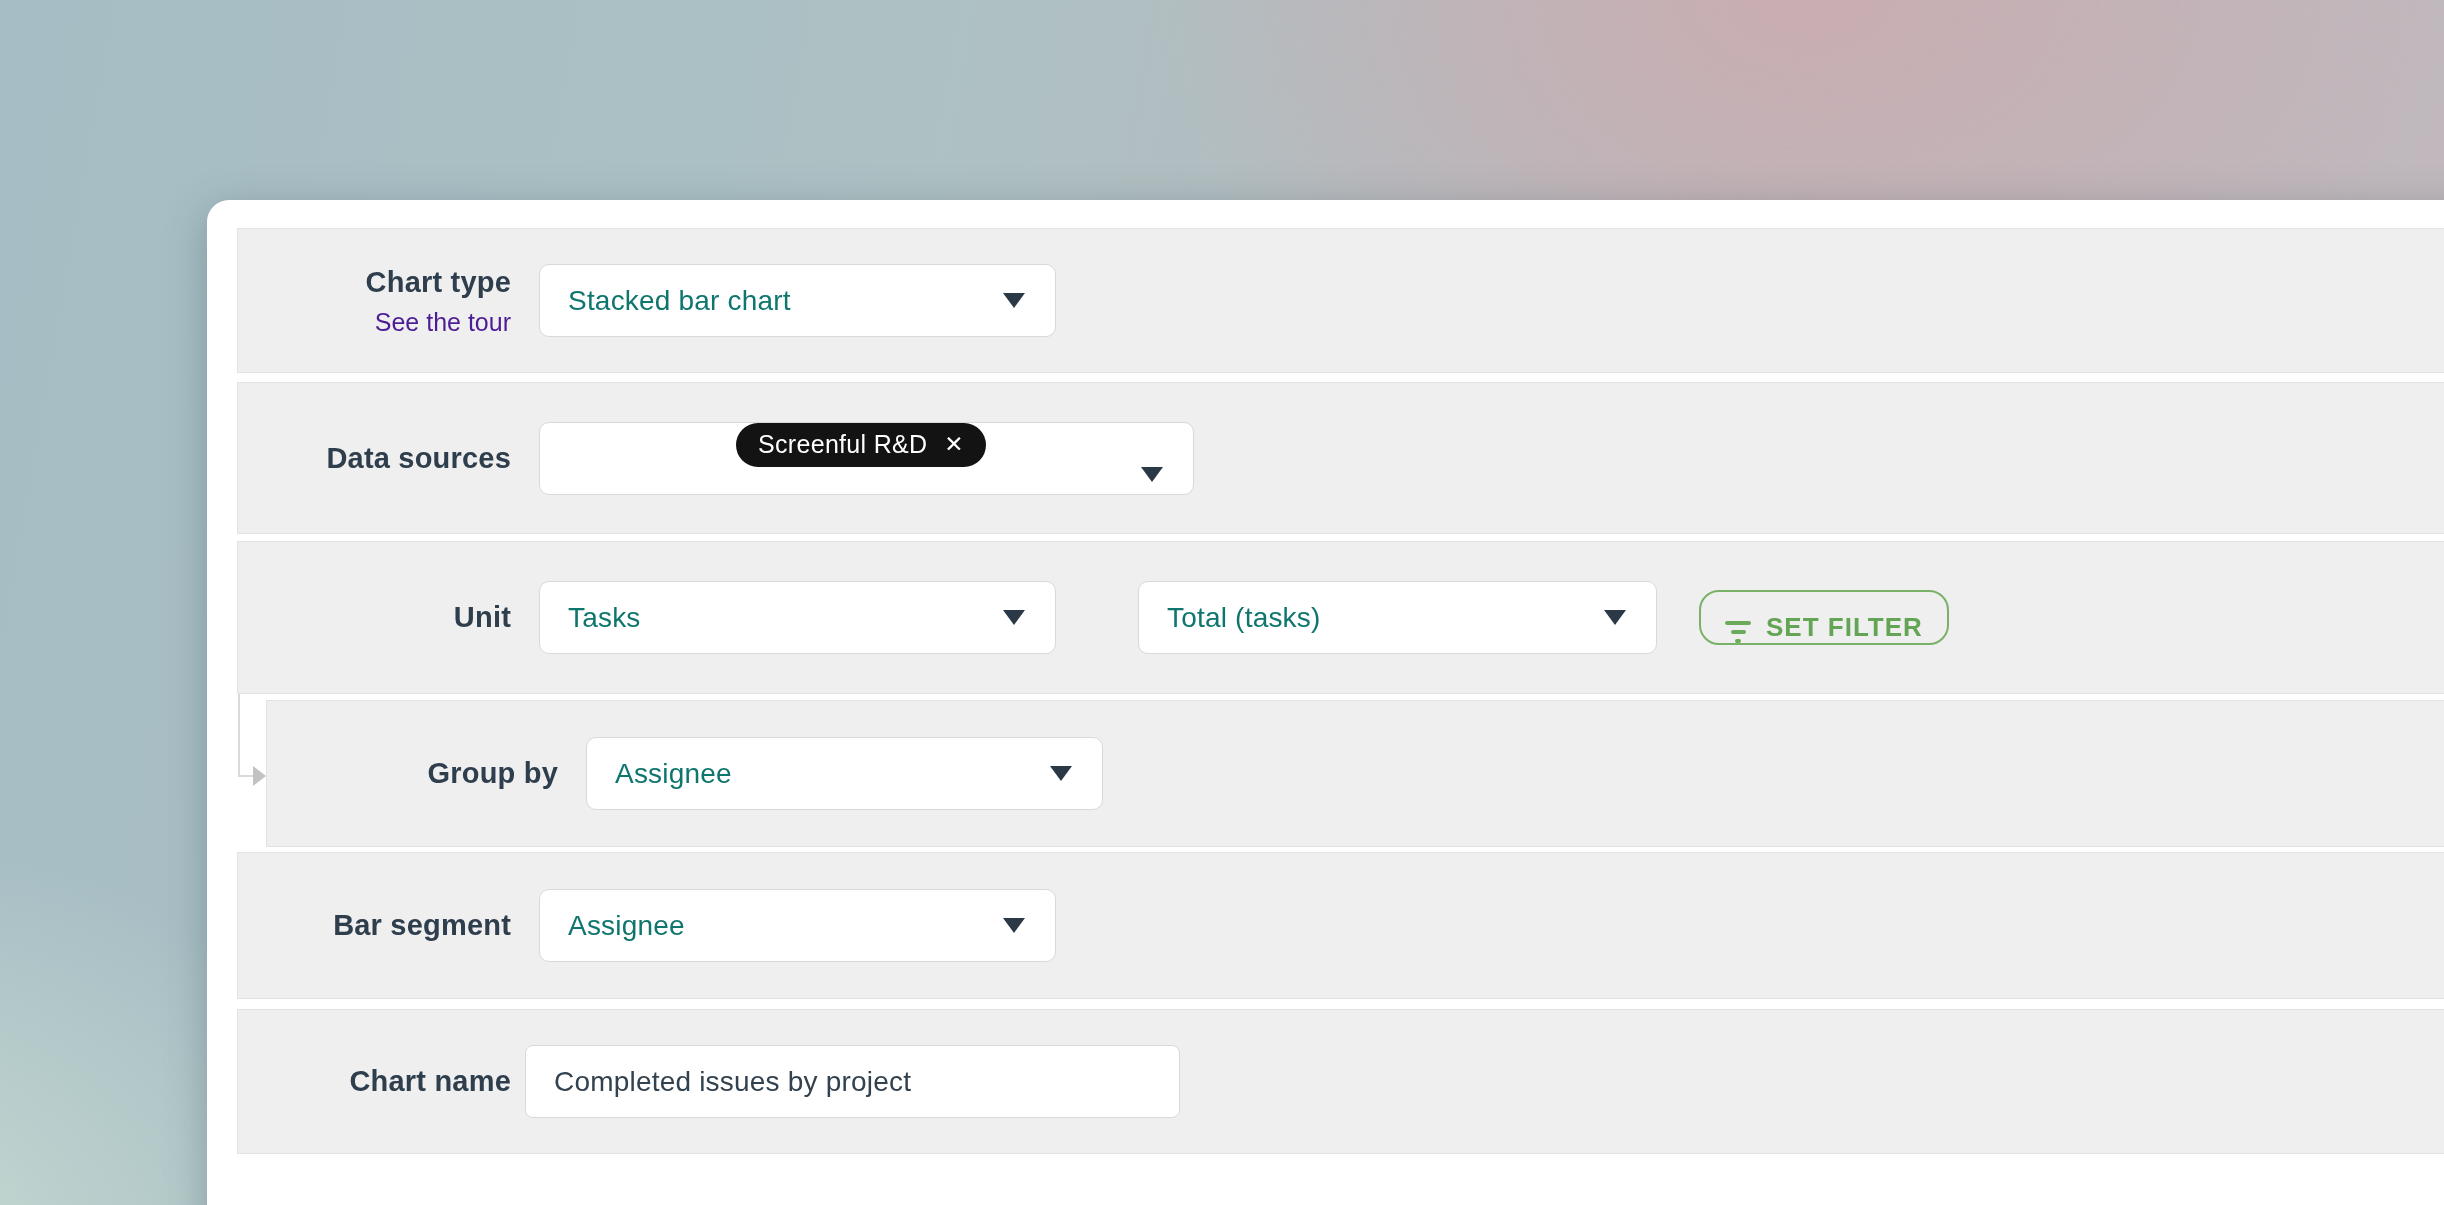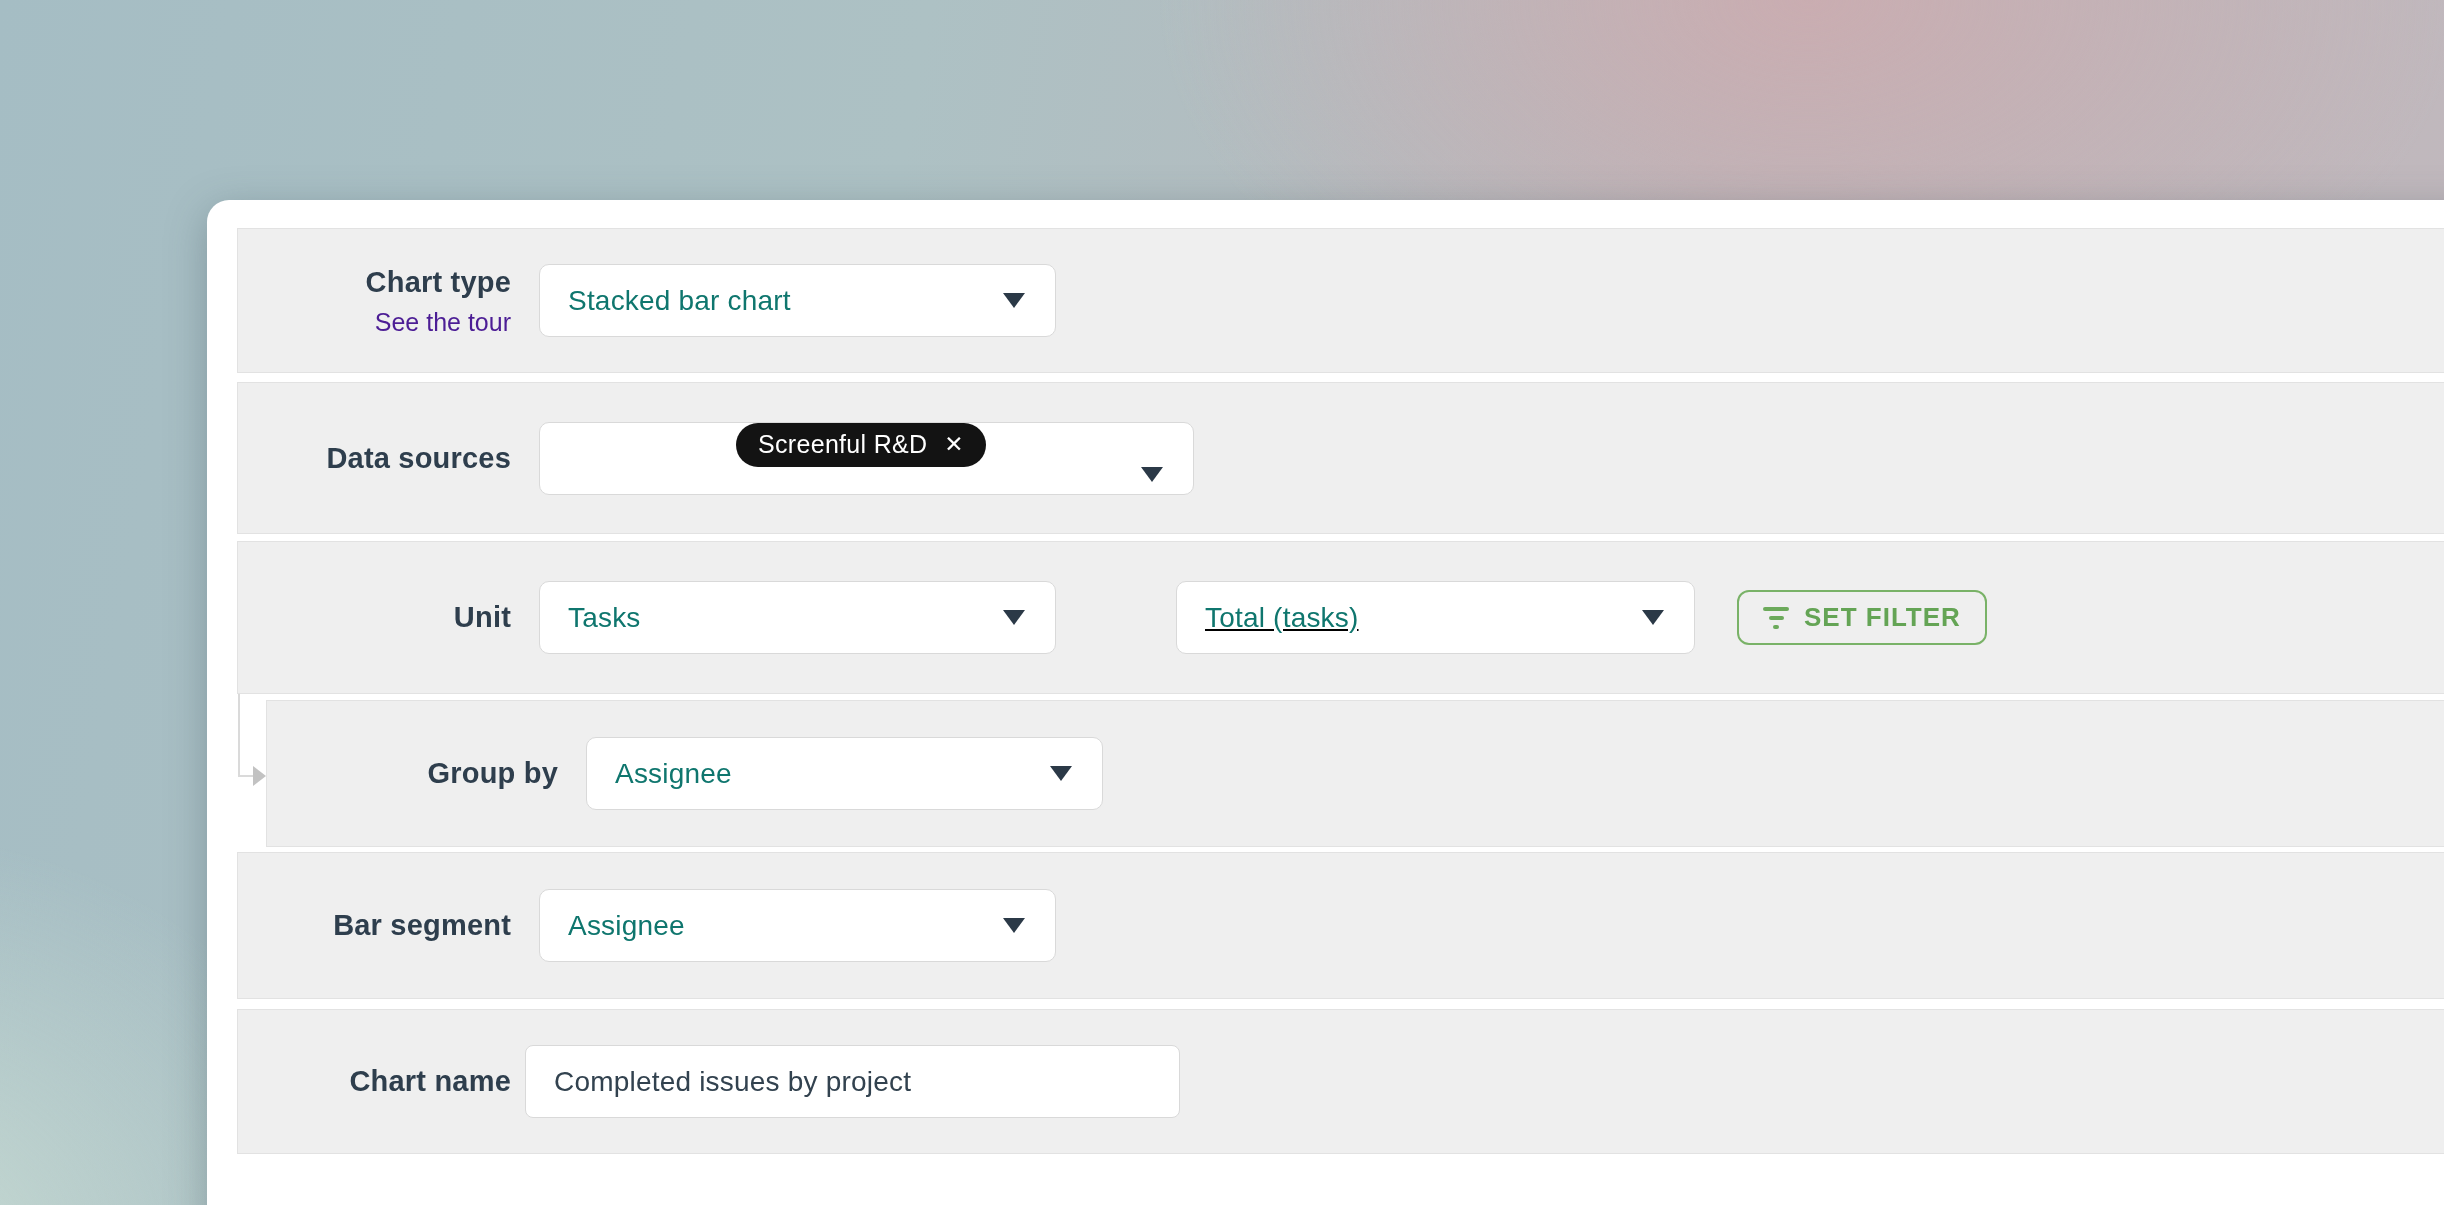--- a/index.html
+++ b/index.html
@@ -38,25 +38,25 @@
   .w517{width:517px;} .w655{width:655px;} .w519{width:519px;}
   .val{color:#0f766e;font-size:28px;font-weight:500;letter-spacing:.2px;white-space:nowrap;}
   .caret{width:0;height:0;border-left:11px solid transparent;border-right:11px solid transparent;
     border-top:15px solid #2b3947;margin-left:auto;flex:none;}
   .chipbox{padding-left:19px;flex-direction:column;}
   .chip{
     height:44px;border-radius:22px;background:#131313;color:#fff;display:flex;align-items:center;
     padding:0 22px;font-size:25px;font-weight:500;letter-spacing:.3px;white-space:nowrap;flex:none;
   }
   .chip .x{margin-left:17px;font-size:23px;cursor:pointer;}
-  .agg{margin-left:120px;text-decoration:underline;}
+  .agg{margin-left:82px;}
   .setfilter{
-    margin-left:42px;height:55px;border:2px solid #79b267;border-radius:12px;background:transparent;
+    margin-left:42px;height:55px;border:2px solid #79b267;border-radius:20px;background:transparent;
     color:#64a455;font-size:26px;font-weight:700;letter-spacing:1px;
-    display:flex;align-items:center;gap:15px;padding:0 24px;cursor:pointer;flex:none;
+    display:flex;align-items:flex-end;gap:15px;padding:0 24px;cursor:pointer;flex:none;
     font-family:"Liberation Sans","DejaVu Sans",sans-serif;
   }
   .ficon{display:flex;flex-direction:column;align-items:center;gap:5px;flex:none;}
   .ficon i{display:block;height:4px;border-radius:2px;background:#6caa5b;}
   .ficon .b1{width:26px;} .ficon .b2{width:15px;} .ficon .b3{width:6px;}
   .txtinput{
     margin-left:14px;height:73px;width:655px;background:#fff;border:1px solid #d9d9d9;border-radius:8px;
     padding:0 28px;box-sizing:border-box;color:#32424f;font-size:28px;letter-spacing:.2px;
     font-family:"Liberation Sans","DejaVu Sans",sans-serif;outline:none;
   }

